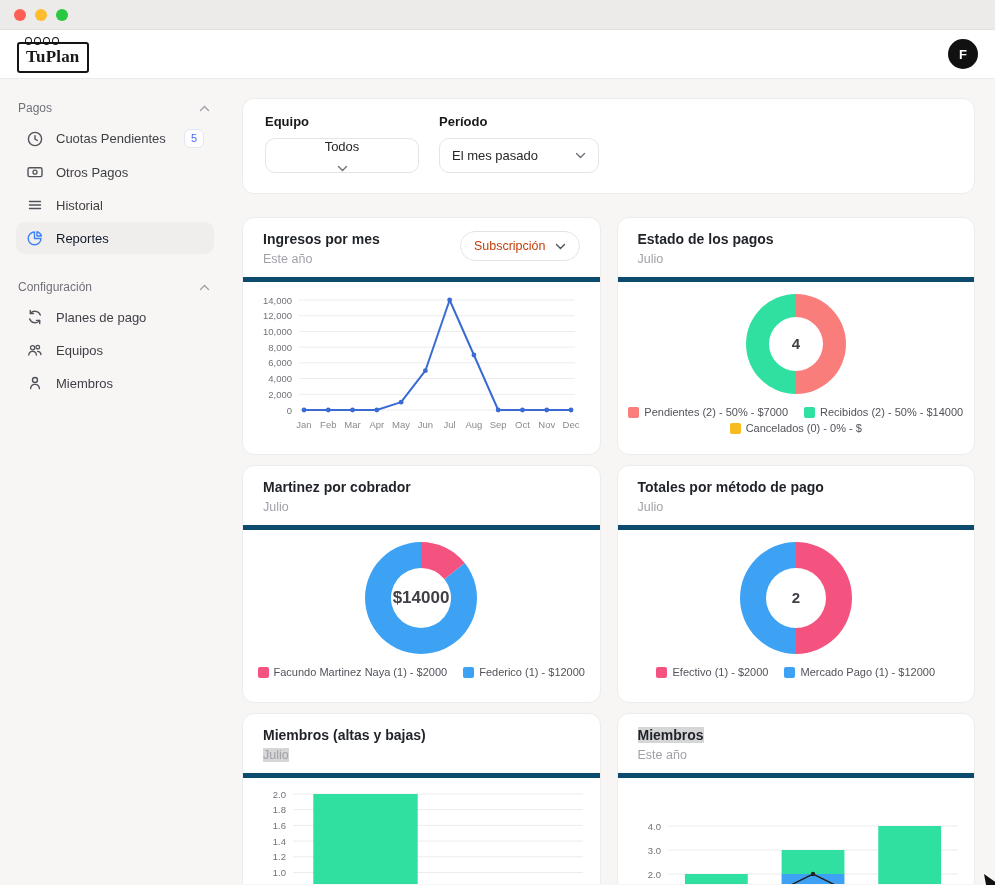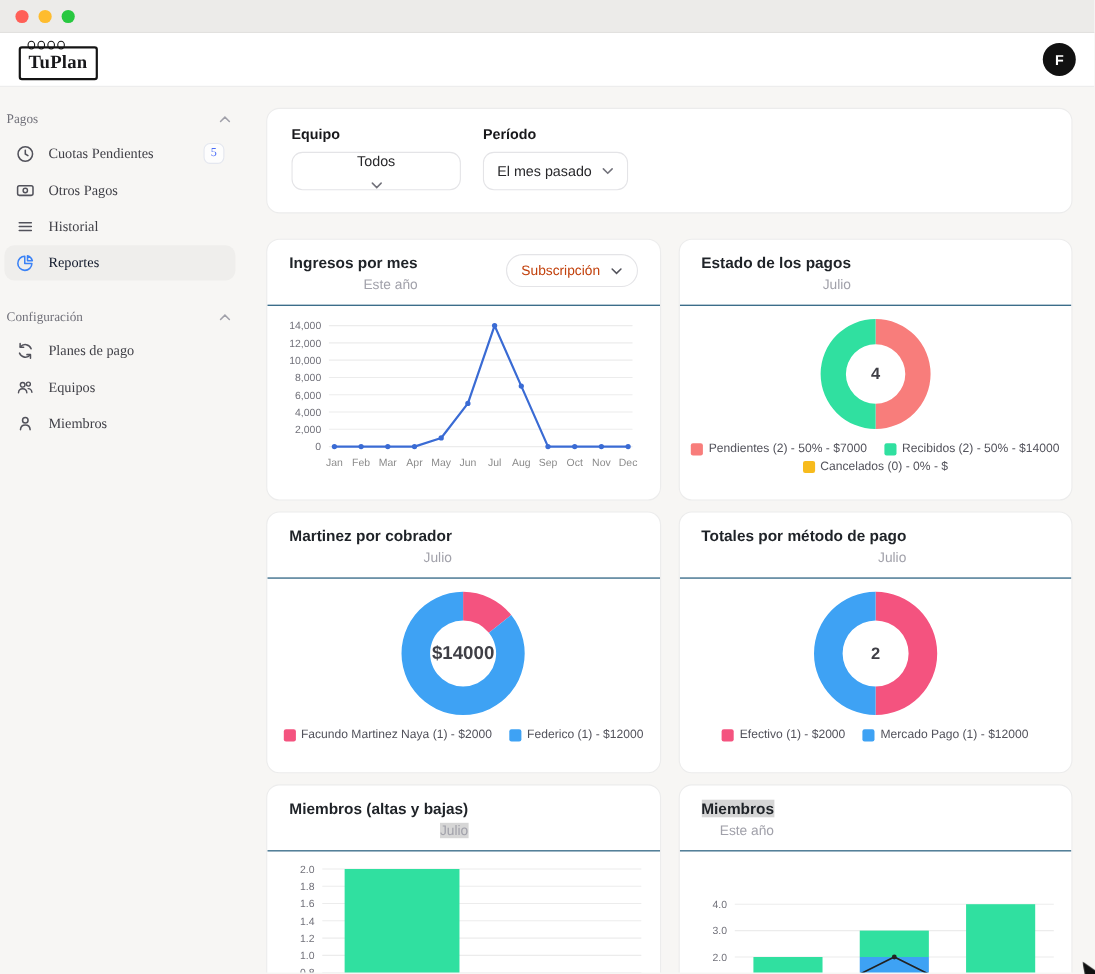--- a/index.html
+++ b/index.html
@@ -16,46 +16,46 @@
     padding:3px 7px 4px; font-family:"Liberation Serif", serif; font-weight:bold;
     font-size:17px; letter-spacing:.2px; margin-top:6px; }
   .logo .coils { position:absolute; top:-7px; left:6px; display:flex; gap:2px; }
   .logo .coil { width:7px; height:8px; border:1.6px solid #141414; border-radius:50%;
     background:transparent; }
   .avatar { width:30px; height:30px; border-radius:50%; background:#111;
     color:#fff; font-size:13px; font-weight:bold; display:flex; align-items:center;
     justify-content:center; cursor:pointer; }
   
   .layout { display:flex; height:805px; }
-  .sidebar { width:226px; padding:22px 12px 0 4px; flex-shrink:0;font-family:Liberation Serif, serif; }
+  .sidebar { width:226px; padding:22px 12px 0 16px; flex-shrink:0; }
   .section-head { display:flex; align-items:center; justify-content:space-between;
     color:#71717a; font-size:12px; padding:0 4px 6px 2px; }
   .section-head.second { margin-top:26px; }
   .nav-item { display:flex; align-items:center; gap:12px; padding:7px 10px;
     border-radius:9px; font-size:13px; color:#3f3f46; margin:1px 0; cursor:pointer; }
   .nav-item .nicon { width:18px; height:18px; flex-shrink:0; color:#52525b; }
   .nav-item.active { background:#efeeec; color:#0f172a; }
   .nav-item.active .nicon { color:#3b82f6; }
   .nav-item .lbl { flex:1; }
   .badge { font-size:11px; color:#4a6cf7; background:#fdfdfd; border:1px solid #e4e7ef;
     border-radius:6px; padding:2px 6px; line-height:1.2; }
   .main { flex:1; padding:19px 20px 0 16px; overflow:hidden; }
   .card { background:#fff; border:1px solid #ececec; border-radius:12px; overflow:hidden; }
   
   .filter-card { display:flex; gap:20px; padding:15px 22px 20px; margin-bottom:23px; }
   .field label { display:block; font-size:13px; font-weight:600; color:#18181b; margin-bottom:9px; }
   .select { display:flex; align-items:center; justify-content:space-between;
     border:1px solid #e4e4e7; border-radius:10px; height:35px; padding:0 12px;
     font-size:13px; color:#27272a; background:#fff; cursor:pointer; }
-  .select.w1{ width:154px;flex-direction:column; } .select.w2{ width:132px; }
+  .select.w1{ width:154px;flex-direction:column; } .select.w2{ width:160px; }
   .chev { width:11px; height:7px; }
   
   .grid { display:grid; grid-template-columns:1fr 1fr; gap:10px 16px; grid-auto-rows:238px; }
   .card-head { display:flex; align-items:flex-start; justify-content:space-between;
-    padding:13px 20px 11px; border-bottom:1px solid #0c4a6e;text-align:right; }
+    padding:13px 20px 11px; border-bottom:5px solid #0c4a6e; }
   .card-title { font-size:14px; font-weight:700; color:#1f2328; }
   .card-sub { font-size:12.5px; color:#a1a1aa; margin-top:5px; }
   .hl { background:#d6d6d6; }
   .pill { display:flex; align-items:center; gap:9px; border:1px solid #e4e4e7;
     border-radius:18px; padding:7px 13px; font-size:12.5px; color:#c2410c;
     background:#fff; cursor:pointer; white-space:nowrap; }
   .card-body { padding:8px 8px 6px; display:flex; flex-direction:column; align-items:center; }
   .legend { display:flex; flex-wrap:wrap; justify-content:center; column-gap:16px;
     row-gap:4px; margin-top:6px; max-width:344px; }
   .legend-item { display:flex; align-items:center; gap:5px; font-size:11px;

